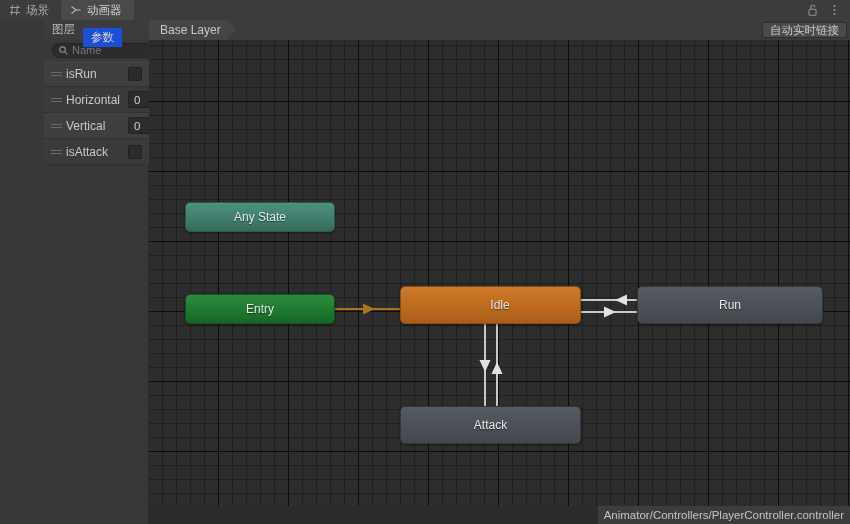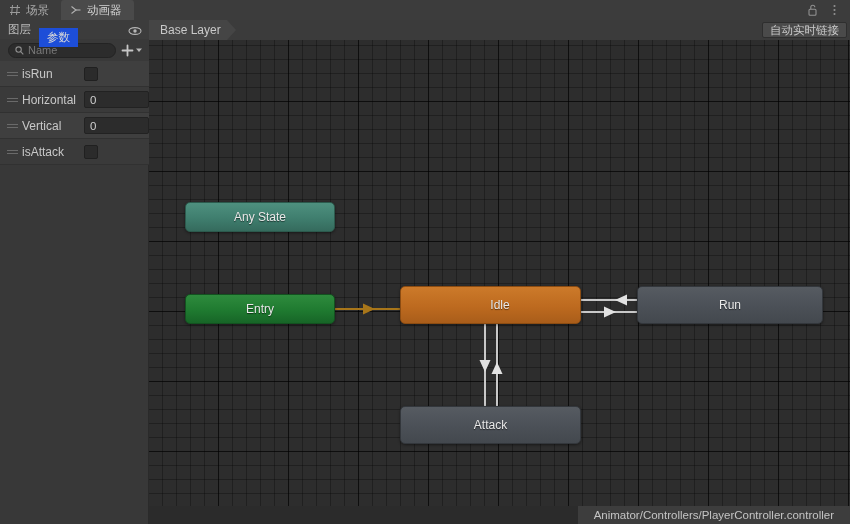--- a/index.html
+++ b/index.html
@@ -46,20 +46,21 @@
     padding-right: 9px; height: 20px;
   }
   .icon-btn { width: 13px; height: 14px; display: block; cursor: pointer; opacity: .72; }
 
   
   .leftpanel {
     position: absolute; left: 0; top: 20px;
     width: 149px; height: 504px;
     background: #383838;
     border-right: 1px solid #2a2a2a;
+    padding-left: 44px;
   }
   .subtabs {
     height: 19px; width: 149px;
     background: #3c3c3c;
     display: flex; align-items: center;
     position: relative;
   }
   .subtab {
     height: 19px; padding: 0 8px;
     display: flex; align-items: center;
@@ -196,21 +197,21 @@
   .n-idle  { background: linear-gradient(180deg,#cc7a2a 0%,#bd6a1f 55%,#a95d1a 100%); border:1px solid #8c4c12; }
   .n-gray  { background: linear-gradient(180deg,#565b61 0%,#4b5057 55%,#43484e 100%); border:1px solid #33373c; }
 
   .statusbar {
     position: absolute; left: 0; bottom: 0;
     width: 701px; height: 18px;
     background: #2b2b2b;
     display: flex; align-items: center; justify-content: flex-end;
   }
   .statuslabel {
-    height: 18px; padding: 0 16px;
+    height: 18px; padding: 0 6px;
     display: flex; align-items: center;
     font-size: 11.5px; color: #c4c4c4;
     background: #3d3d3d;
   }
 </style>
 </head>
 <body>
 
 <div class="app">
 

